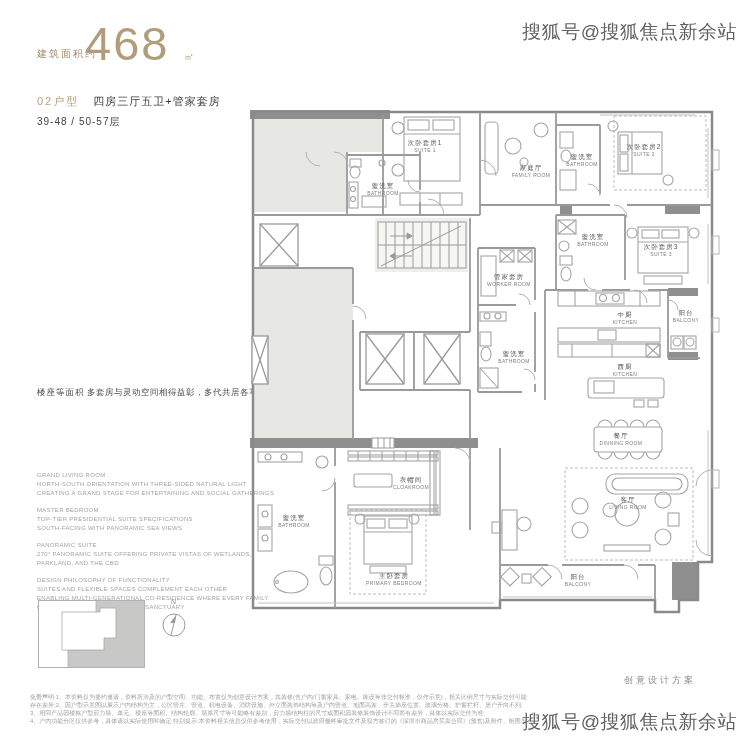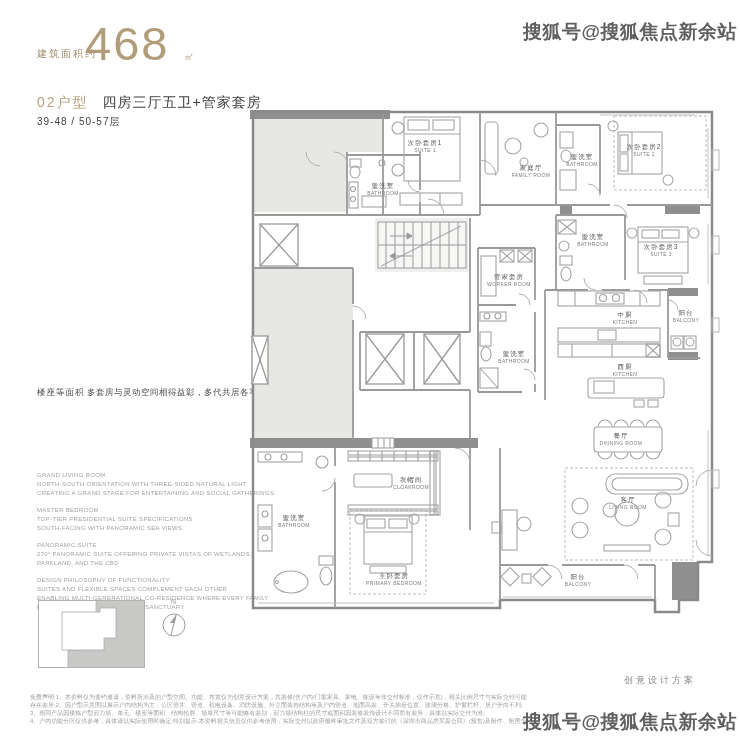--- a/index.html
+++ b/index.html
@@ -3,21 +3,21 @@
 <meta charset="utf-8">
 <style>
   html,body{margin:0;padding:0;}
   body{width:740px;height:740px;background:#fff;position:relative;overflow:hidden;
        font-family:"Liberation Sans",sans-serif;color:#444;}
   .abs{position:absolute;}
   
   .area-prefix{left:37px;top:47px;font-size:10px;color:#a18b69;letter-spacing:2px;}
   .area-value{left:85px;top:20px;font-size:47px;color:#b29d7b;letter-spacing:2px;line-height:1;}
   .area-unit{left:184px;top:50px;font-size:10px;color:#b29d7b;}
-  .unit-row{left:37px;top:94px;font-size:14px;}
+  .unit-row{left:37px;top:94px;font-size:11px;}
   .unit-code{color:#b5a07c;letter-spacing:2px;margin-right:14px;}
   .unit-desc{color:#3f3f3f;letter-spacing:1px;}
   .floors-row{left:37px;top:115px;font-size:10px;color:#3f3f3f;letter-spacing:1px;}
   
   .features-cn{left:37px;top:387px;}
   .feat-row{height:20px;font-size:8.5px;color:#4a4a4a;white-space:nowrap;}
   .feat-term{display:inline-block;width:50px;letter-spacing:1px;}
   .feat-desc{letter-spacing:.5px;}
   
   .features-en{left:37px;top:471px;width:230px;}
@@ -25,21 +25,21 @@
   .en-line{font-size:6px;line-height:9px;color:#a3a3a3;letter-spacing:.3px;white-space:nowrap;}
   
   .room-label{position:absolute;transform:translate(-50%,-50%);text-align:center;
               line-height:1.3;white-space:nowrap;z-index:5;}
   .room-label .zh{display:block;font-size:6.5px;letter-spacing:1px;color:#555;}
   .room-label .en{display:block;font-size:5px;letter-spacing:.4px;color:#7e7e7e;}
   
   .scheme-note{right:44px;top:674px;font-size:9px;color:#8c8c8c;letter-spacing:3px;}
   .disclaimer{left:30px;top:693px;width:684px;}
   .disc-line{font-size:6px;line-height:8px;color:#a0a0a0;white-space:nowrap;overflow:hidden;}
-  .watermark{position:absolute;right:3px;font-weight:700;font-size:19px;color:#4f4f4f;
+  .watermark{position:absolute;right:3px;font-weight:400;font-size:19px;color:#4f4f4f;
              letter-spacing:.5px;white-space:nowrap;opacity:.9;
              text-shadow:0 0 2px rgba(255,255,255,.95),1px 1px 0 rgba(255,255,255,.6);z-index:9;margin-left:48px;}
   .wm-top{top:19px;}
   .wm-bottom{top:709px;}
   .compass-n{font-size:7px;fill:#999;}
 </style>
 </head>
 <body>
 
 <div class="abs area-prefix">建筑面积约</div>

